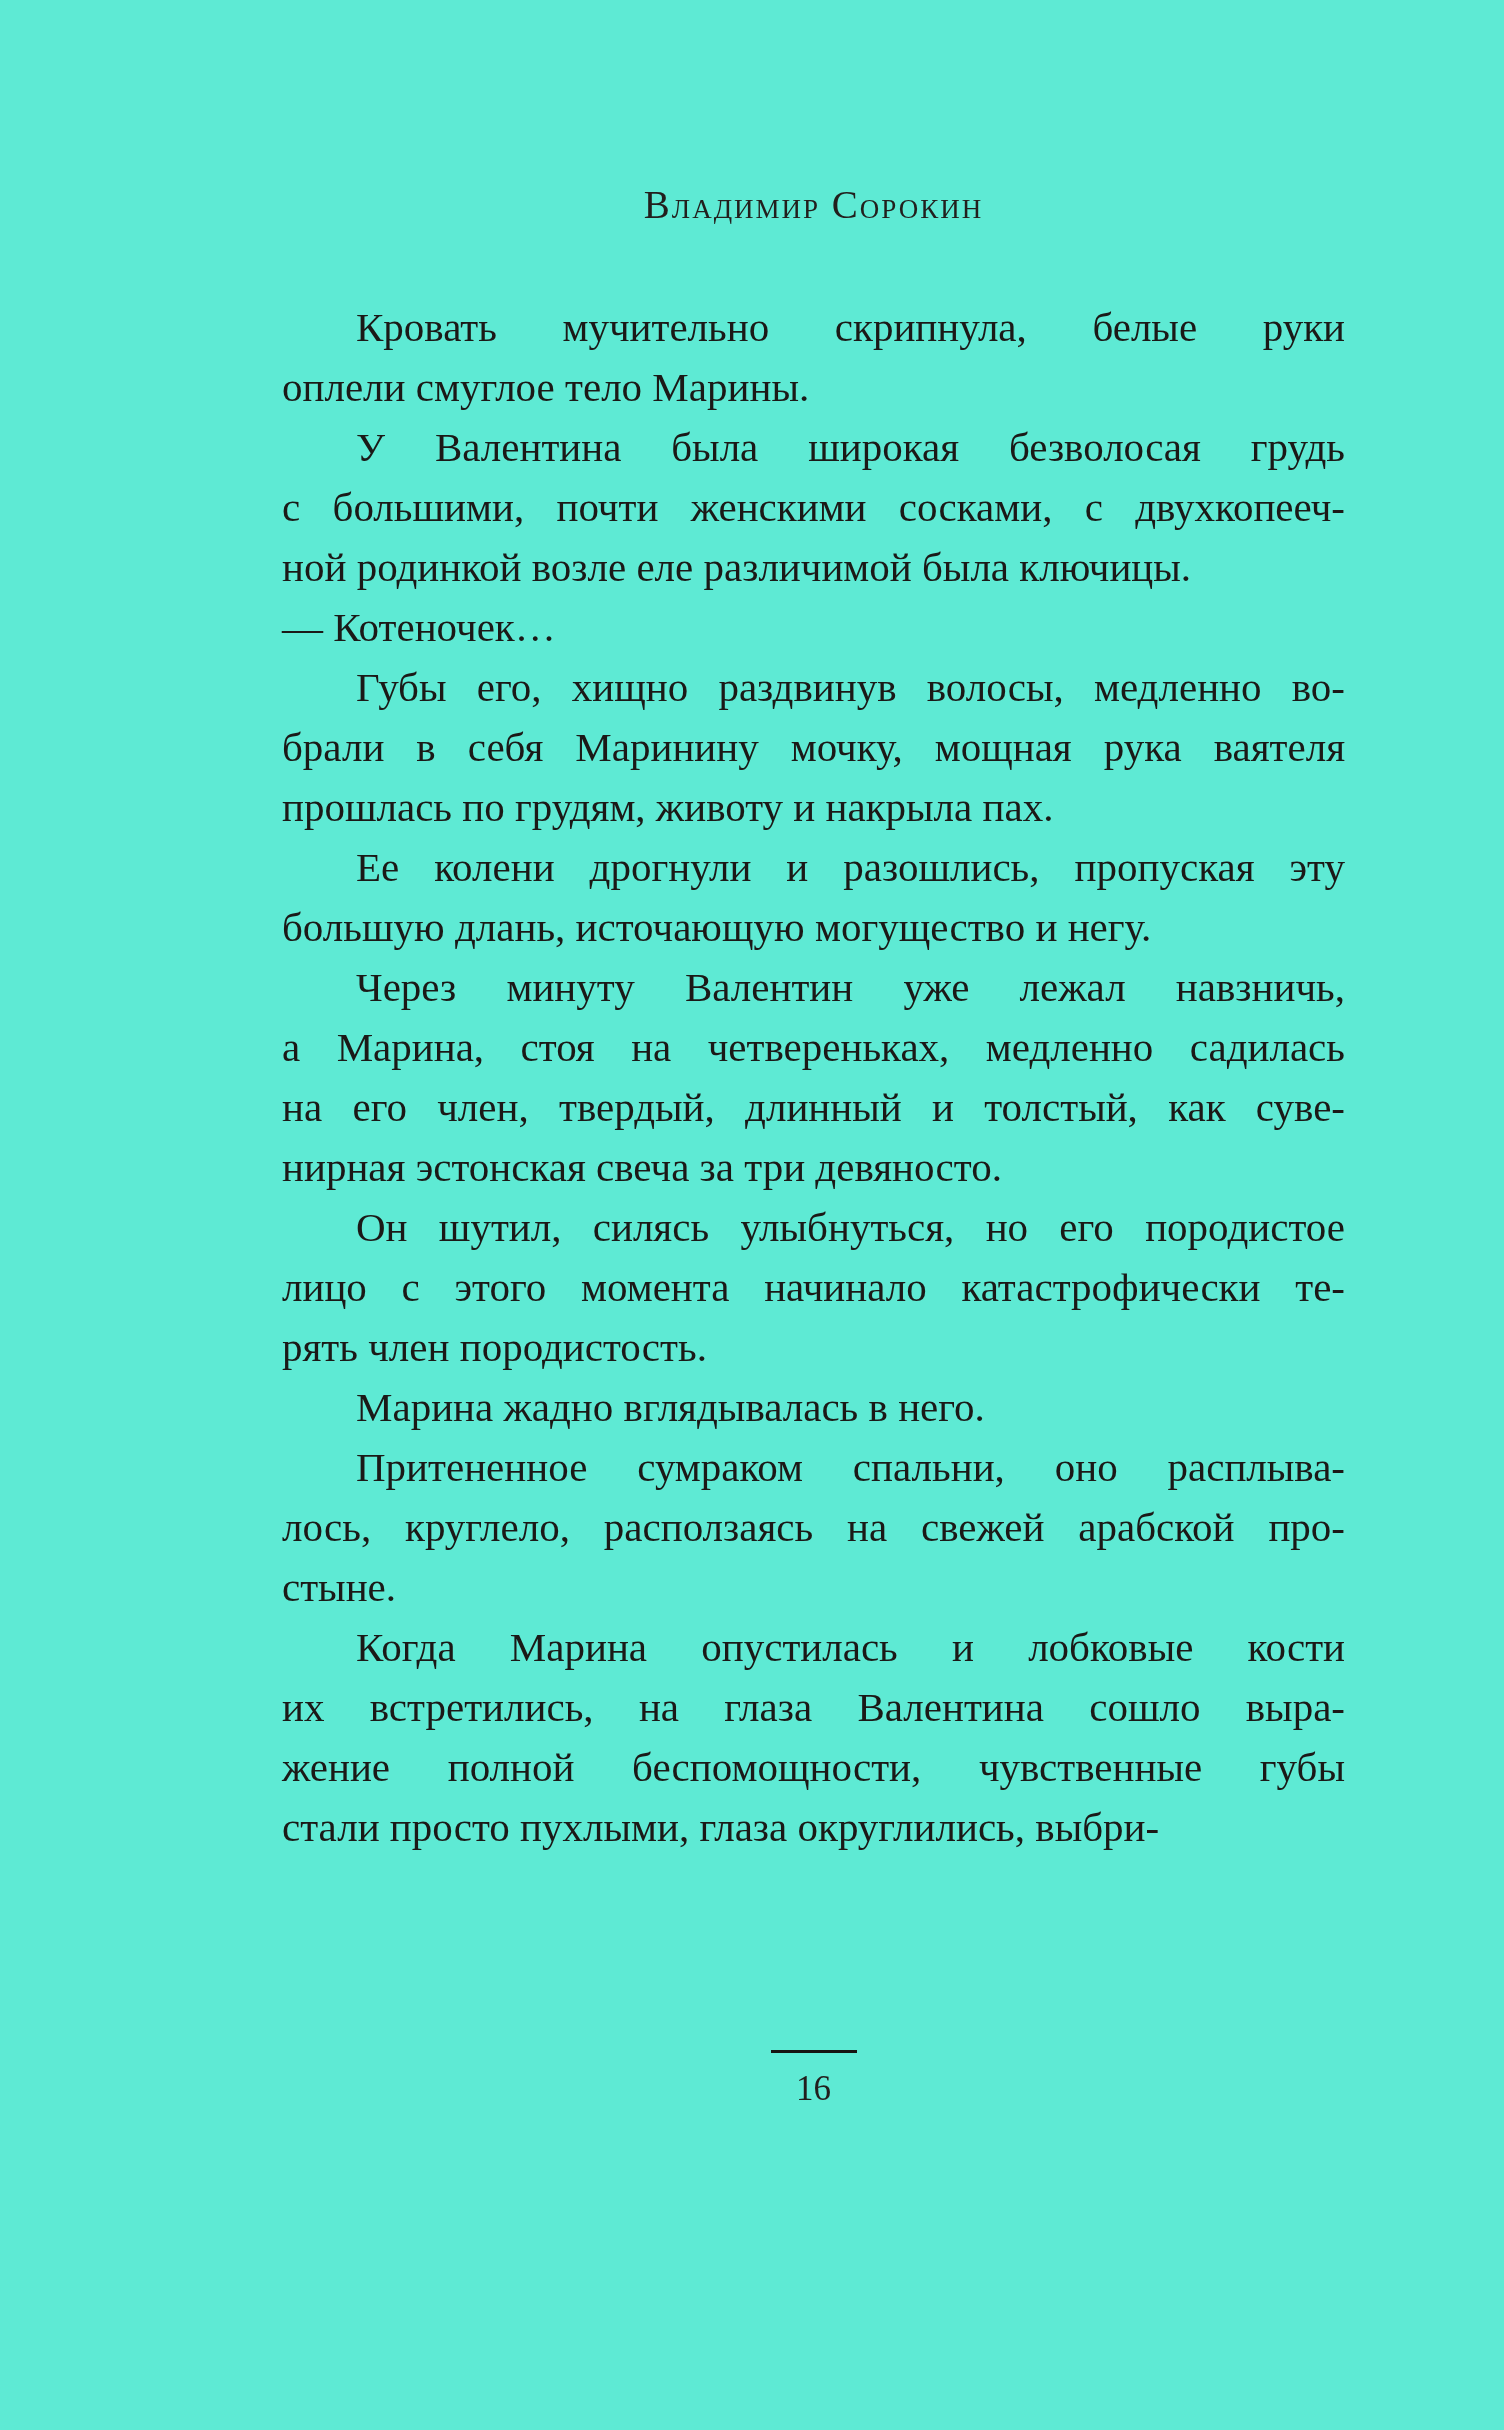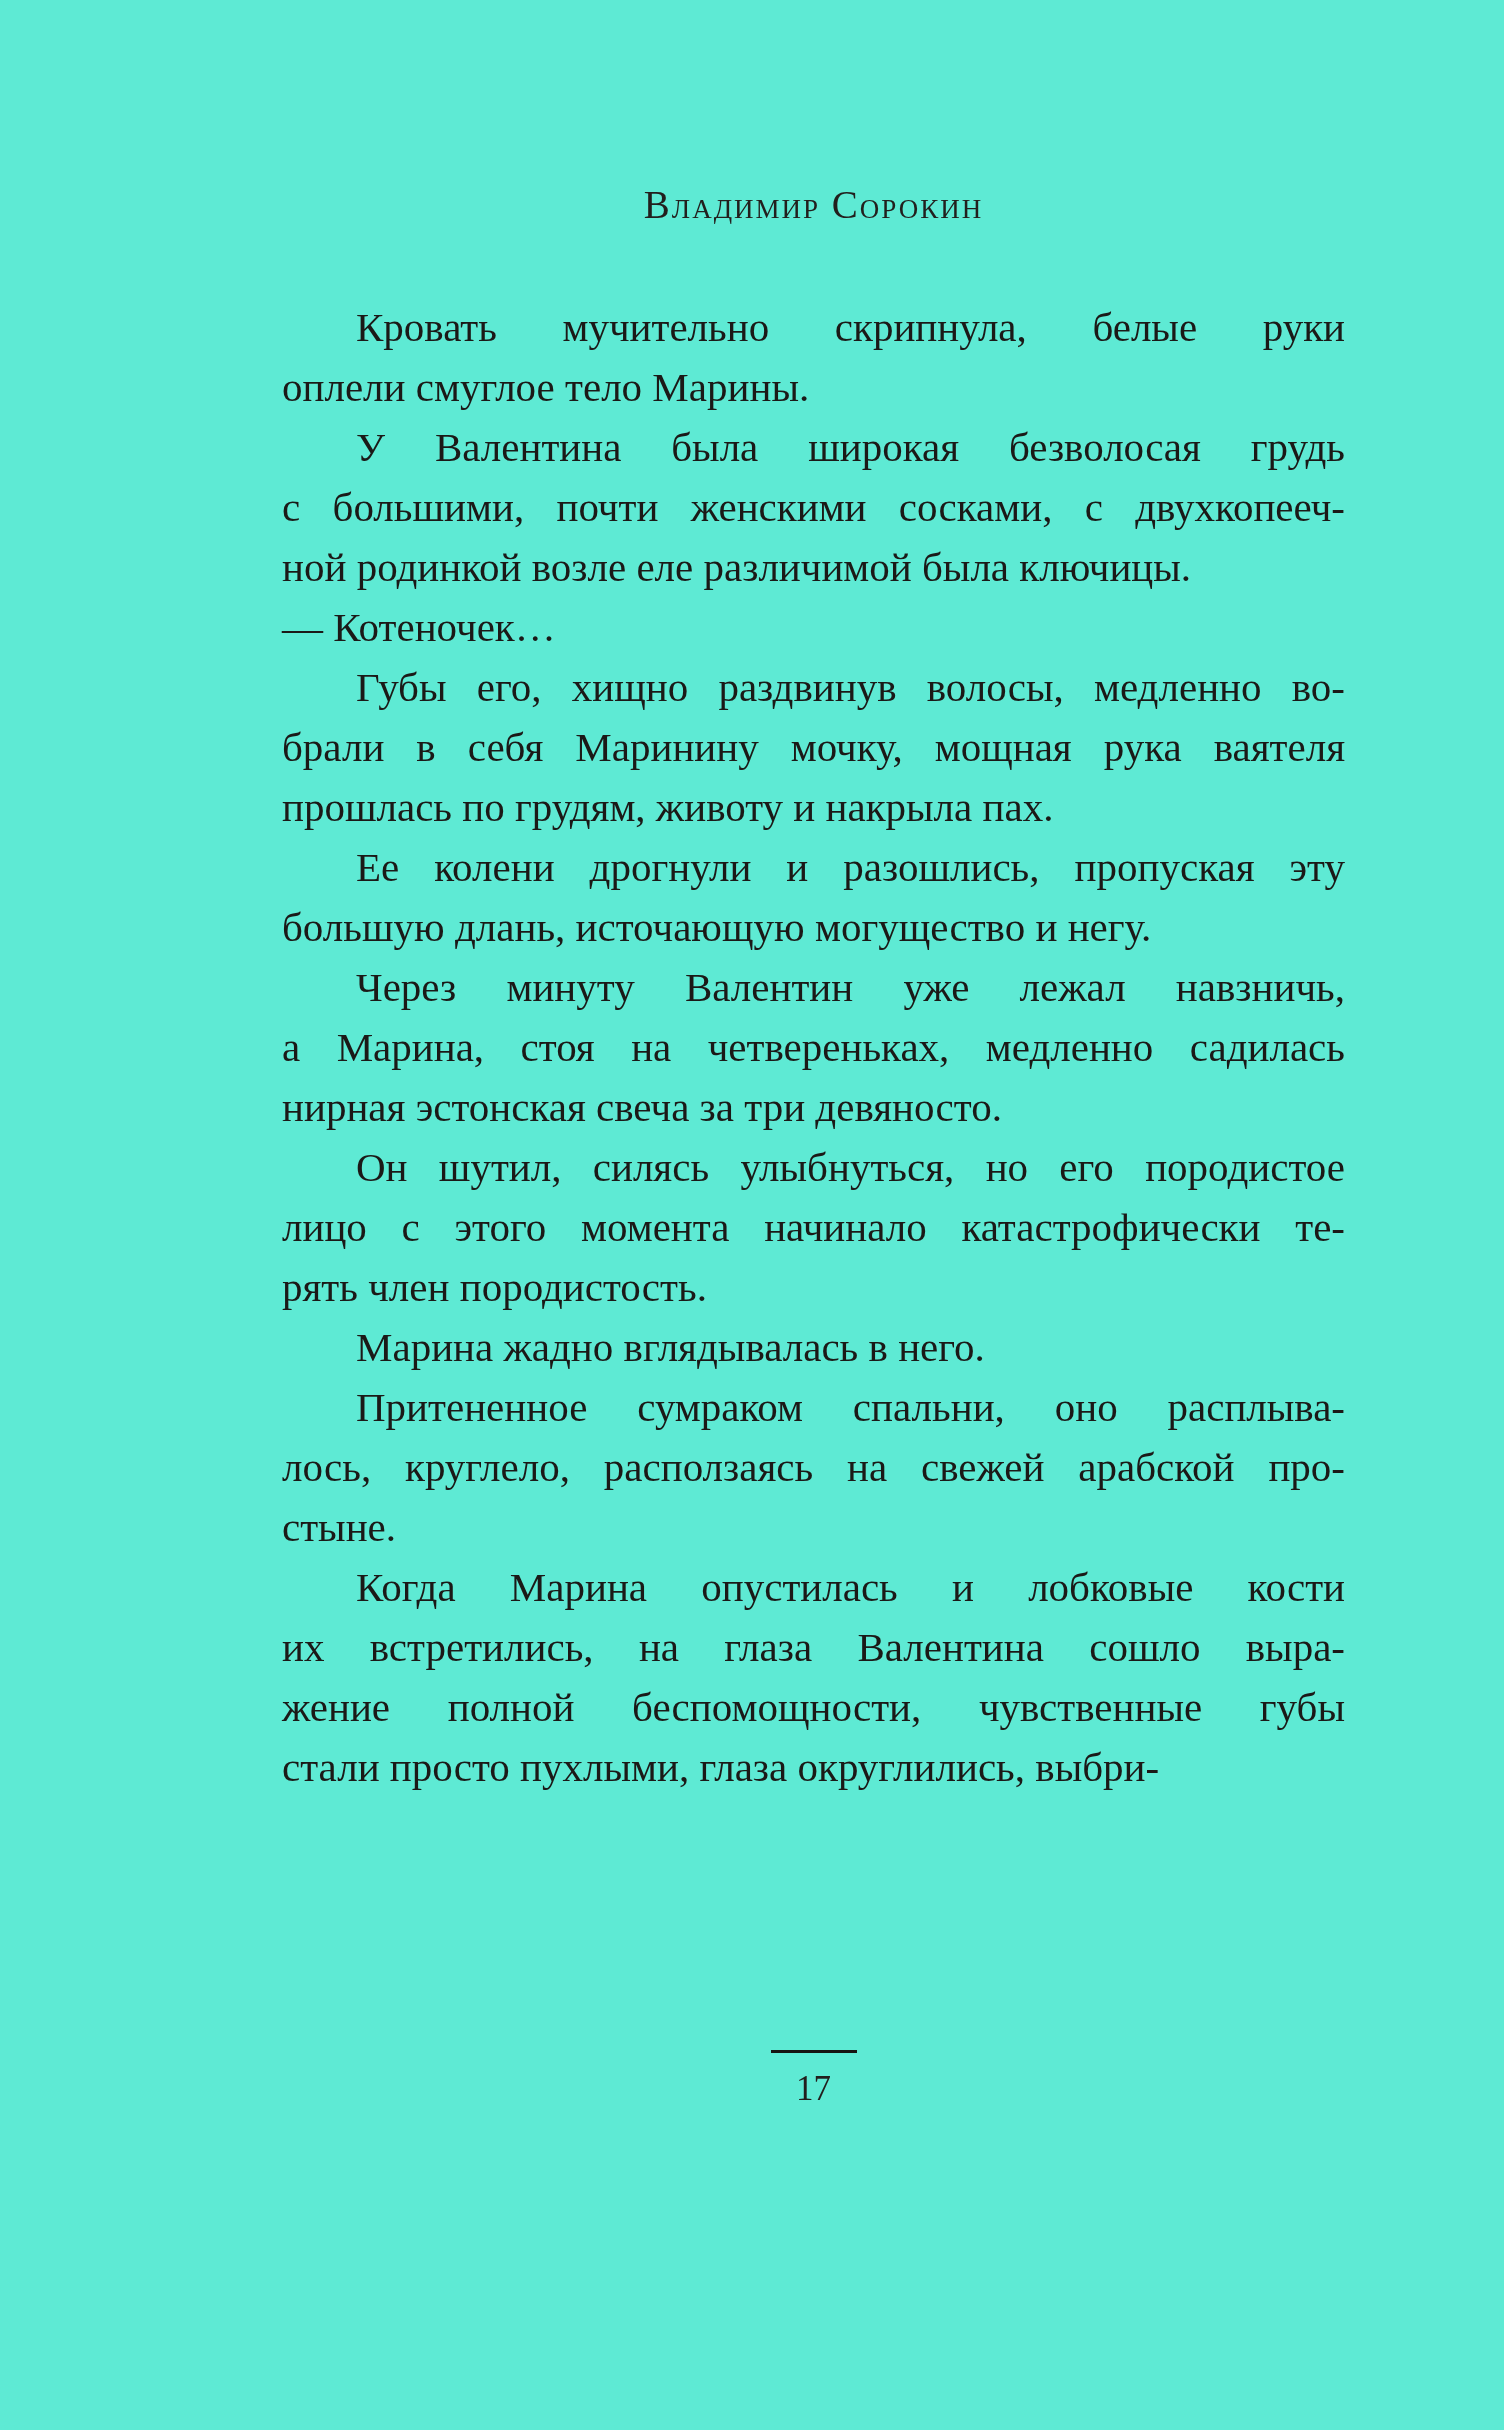--- a/index.html
+++ b/index.html
@@ -98,20 +98,21 @@
           <div class="line">брали в себя Маринину мочку, мощная рука ваятеля</div>
           <div class="line last">прошлась по грудям, животу и накрыла пах.</div>
         </div>
         <div class="paragraph indent">
           <div class="line first">Ее колени дрогнули и разошлись, пропуская эту</div>
           <div class="line last">большую длань, источающую могущество и негу.</div>
         </div>
         <div class="paragraph indent">
           <div class="line first">Через минуту Валентин уже лежал навзничь,</div>
           <div class="line">а Марина, стоя на четвереньках, медленно садилась</div>
+          <div class="line">на его член, твердый, длинный и толстый, как суве-</div>
           <div class="line last">нирная эстонская свеча за три девяносто.</div>
         </div>
         <div class="paragraph indent">
           <div class="line first">Он шутил, силясь улыбнуться, но его породистое</div>
           <div class="line">лицо с этого момента начинало катастрофически те-</div>
           <div class="line last">рять член породистость.</div>
         </div>
         <div class="paragraph indent">
           <div class="line first last">Марина жадно вглядывалась в него.</div>
         </div>
@@ -123,16 +124,16 @@
         <div class="paragraph indent">
           <div class="line first">Когда Марина опустилась и лобковые кости</div>
           <div class="line">их встретились, на глаза Валентина сошло выра-</div>
           <div class="line">жение полной беспомощности, чувственные губы</div>
           <div class="line last">стали просто пухлыми, глаза округлились, выбри-</div>
         </div>
       </div>
 
     <div class="divider-rule"></div>
 
-    <div class="page-number">17</div>
+    <div class="page-number">16</div>
   </div>
 </div>
 
 
 </body></html>

